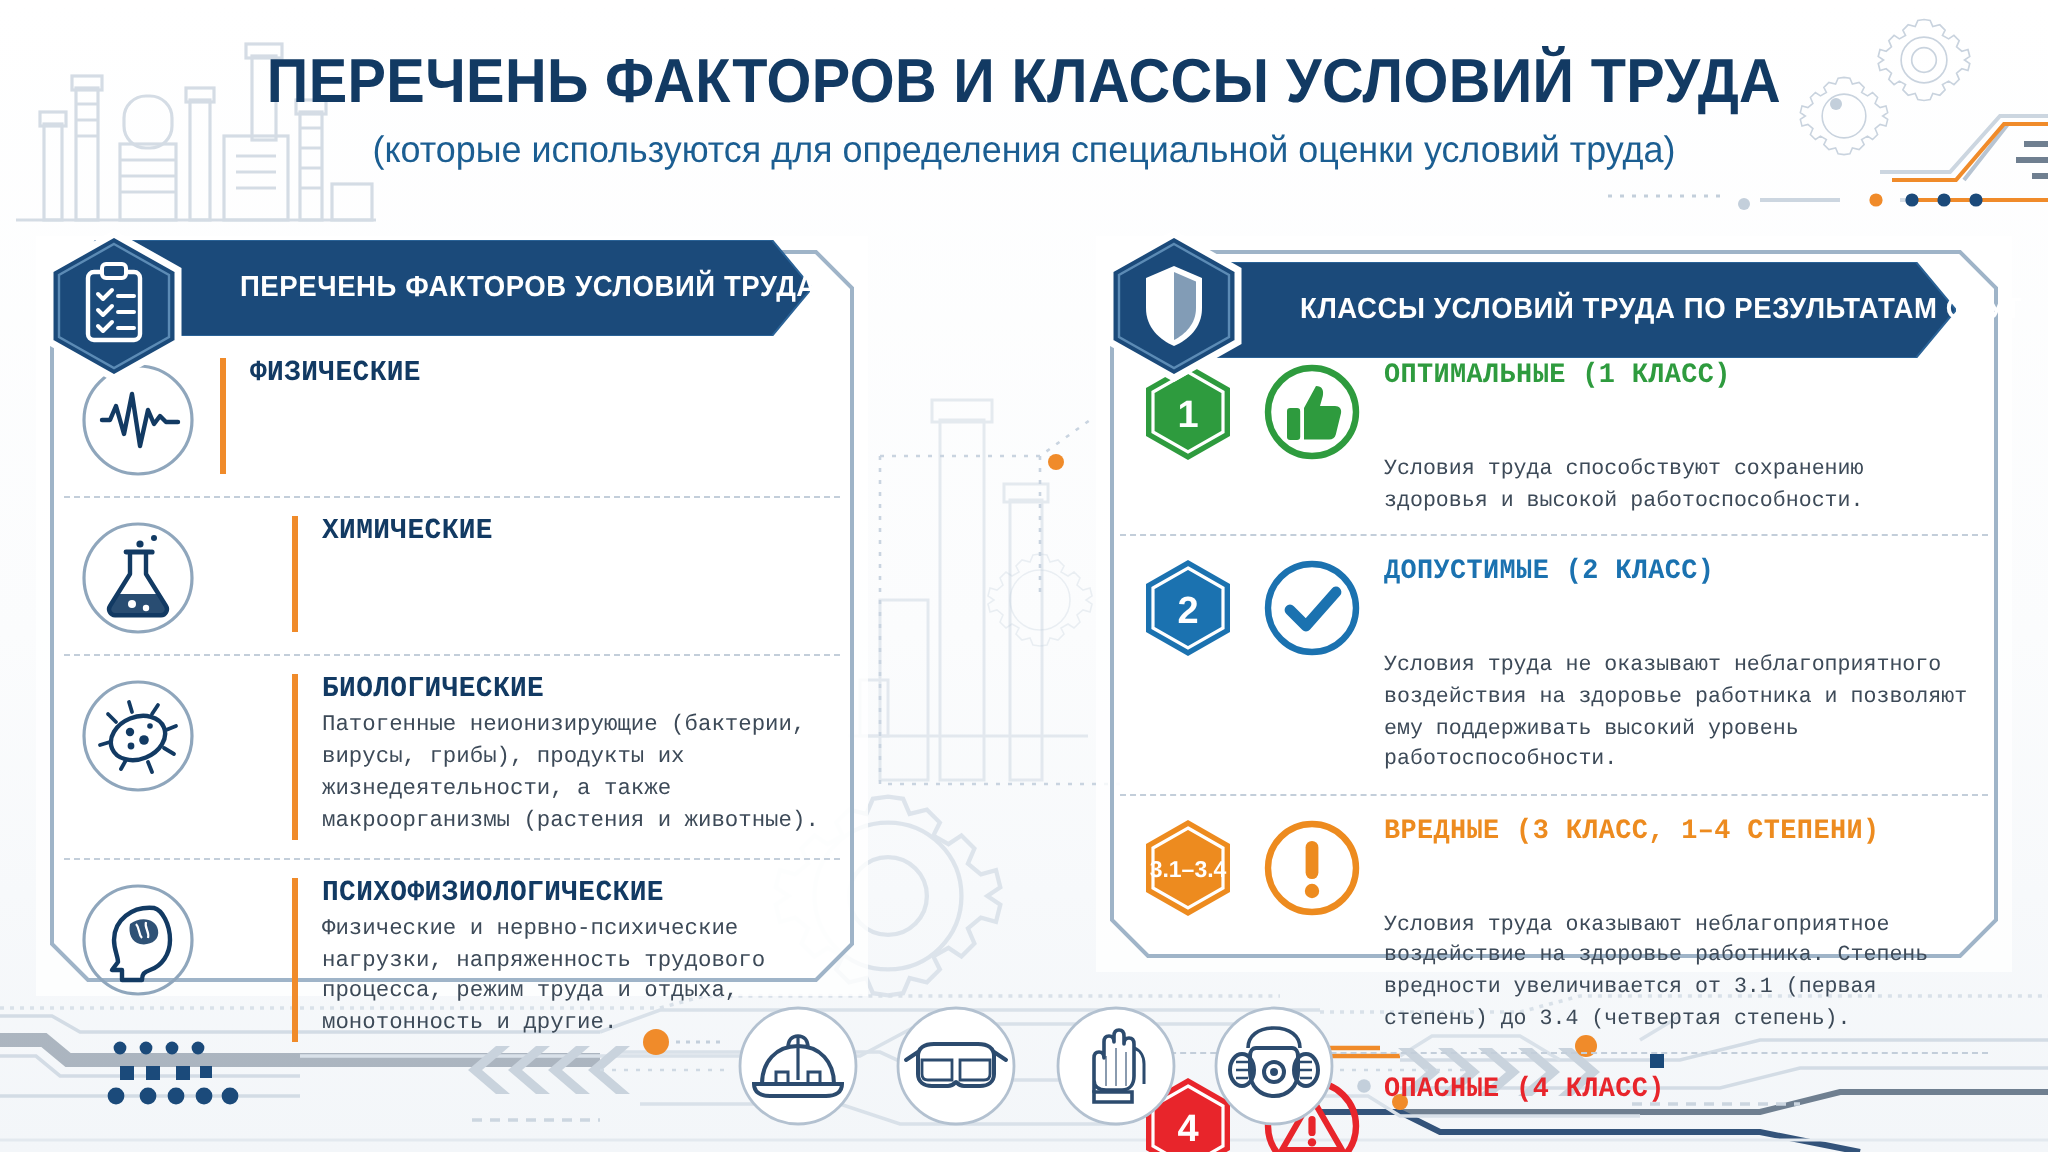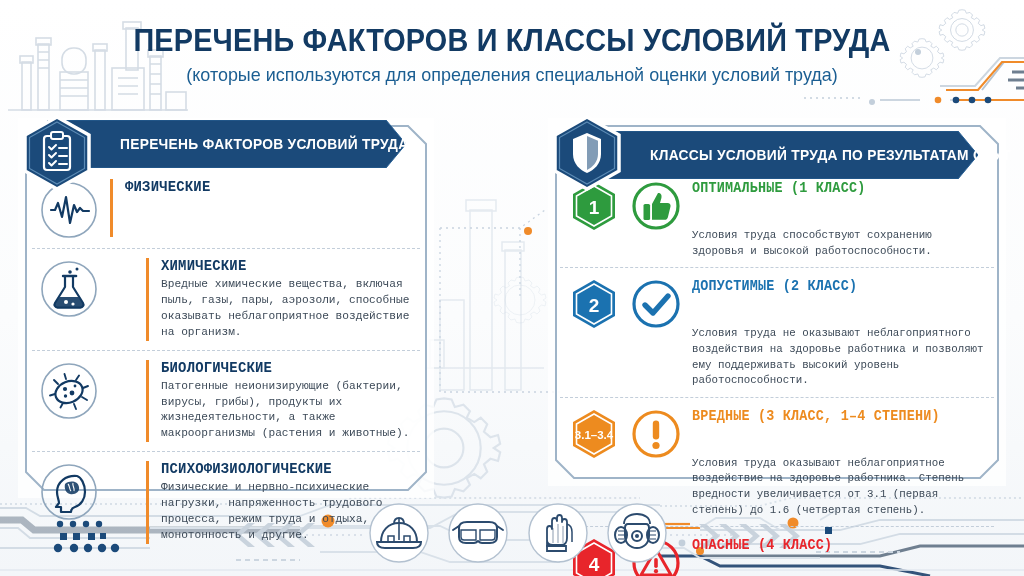--- a/index.html
+++ b/index.html
@@ -318,21 +318,20 @@
           <path d="M23 16 h12" stroke="#123A63" stroke-width="2.4" stroke-linecap="round"></path>
           <path d="M19.5 37 h19 l4.5 6 a3 3 0 0 1 -2.6 4.6 h-22.8 A3 3 0 0 1 15 43 Z" fill="#123A63" opacity=".9"></path>
           <circle cx="26" cy="42" r="2" fill="#ffffff"></circle>
           <circle cx="33" cy="44" r="1.6" fill="#ffffff"></circle>
           <circle cx="30" cy="12" r="1.8" fill="#123A63"></circle>
           <circle cx="37" cy="9" r="1.5" fill="#123A63"></circle>
           <circle cx="36" cy="16" r="1.3" fill="#123A63"></circle>
         </svg>
         <div class="fi-body">
           <div class="fi-title">ХИМИЧЕСКИЕ</div>
-          <div class="fi-desc">Вредные химические вещества, включая пыль, газы, пары, аэрозоли, способные оказывать неблагоприятное воздействие на организм.</div>
         </div>
       </div>
 
       <div class="factor-row">
         <svg class="fi-icon" viewBox="0 0 58 58">
           <circle cx="29" cy="29" r="27" fill="none" stroke="#8fa6bc" stroke-width="1.6"></circle>
           <ellipse cx="29" cy="30" rx="14" ry="10.5" transform="rotate(-22 29 30)" fill="none" stroke="#123A63" stroke-width="2.2"></ellipse>
           <g stroke="#123A63" stroke-width="1.9" stroke-linecap="round">
             <path d="M18 22 l-4 -4"></path>
               <path d="M26 17 l-1.5 -5"></path>
@@ -434,21 +433,21 @@
           <path d="M26 6 L43.5 16 V36 L26 46 L8.5 36 V16 Z" fill="none" stroke="#ffffff" stroke-width="1.6"></path>
           <text x="26" y="30.5" text-anchor="middle" font-family="Liberation Sans, sans-serif" font-size="11.5" font-weight="bold" fill="#ffffff">3.1–3.4</text>
         </svg>
         <svg class="cl-ico" viewBox="0 0 52 52">
           <circle cx="26" cy="26" r="22" fill="none" stroke="#ED8B1F" stroke-width="3.2"></circle>
           <rect x="22.8" y="12.5" width="6.4" height="19" rx="3.2" fill="#ED8B1F"></rect>
           <circle cx="26" cy="37.5" r="3.6" fill="#ED8B1F"></circle>
         </svg>
         <div class="cl-body">
           <div class="cl-title" style="color:#ED8B1F">ВРЕДНЫЕ (3 КЛАСС, 1–4 СТЕПЕНИ)</div>
-          <div class="cl-desc">Условия труда оказывают неблагоприятное воздействие на здоровье работника. Степень вредности увеличивается от 3.1 (первая степень) до 1.6 (четвертая степень).</div>
+          <div class="cl-desc">Условия труда оказывают неблагоприятное воздействие на здоровье работника. Степень вредности увеличивается от 3.1 (первая степень) до 3.4 (четвертая степень).</div>
         </div>
       </div>
 
       <div class="class-row">
         <svg class="cl-hex" viewBox="0 0 52 52">
           <path d="M26 2 L47 14 V38 L26 50 L5 38 V14 Z" fill="#E8252B"></path>
           <path d="M26 6 L43.5 16 V36 L26 46 L8.5 36 V16 Z" fill="none" stroke="#ffffff" stroke-width="1.6"></path>
           <text x="26" y="33.5" text-anchor="middle" font-family="Liberation Sans, sans-serif" font-size="19" font-weight="bold" fill="#ffffff">4</text>
         </svg>
         <svg class="cl-ico" viewBox="0 0 52 52">

